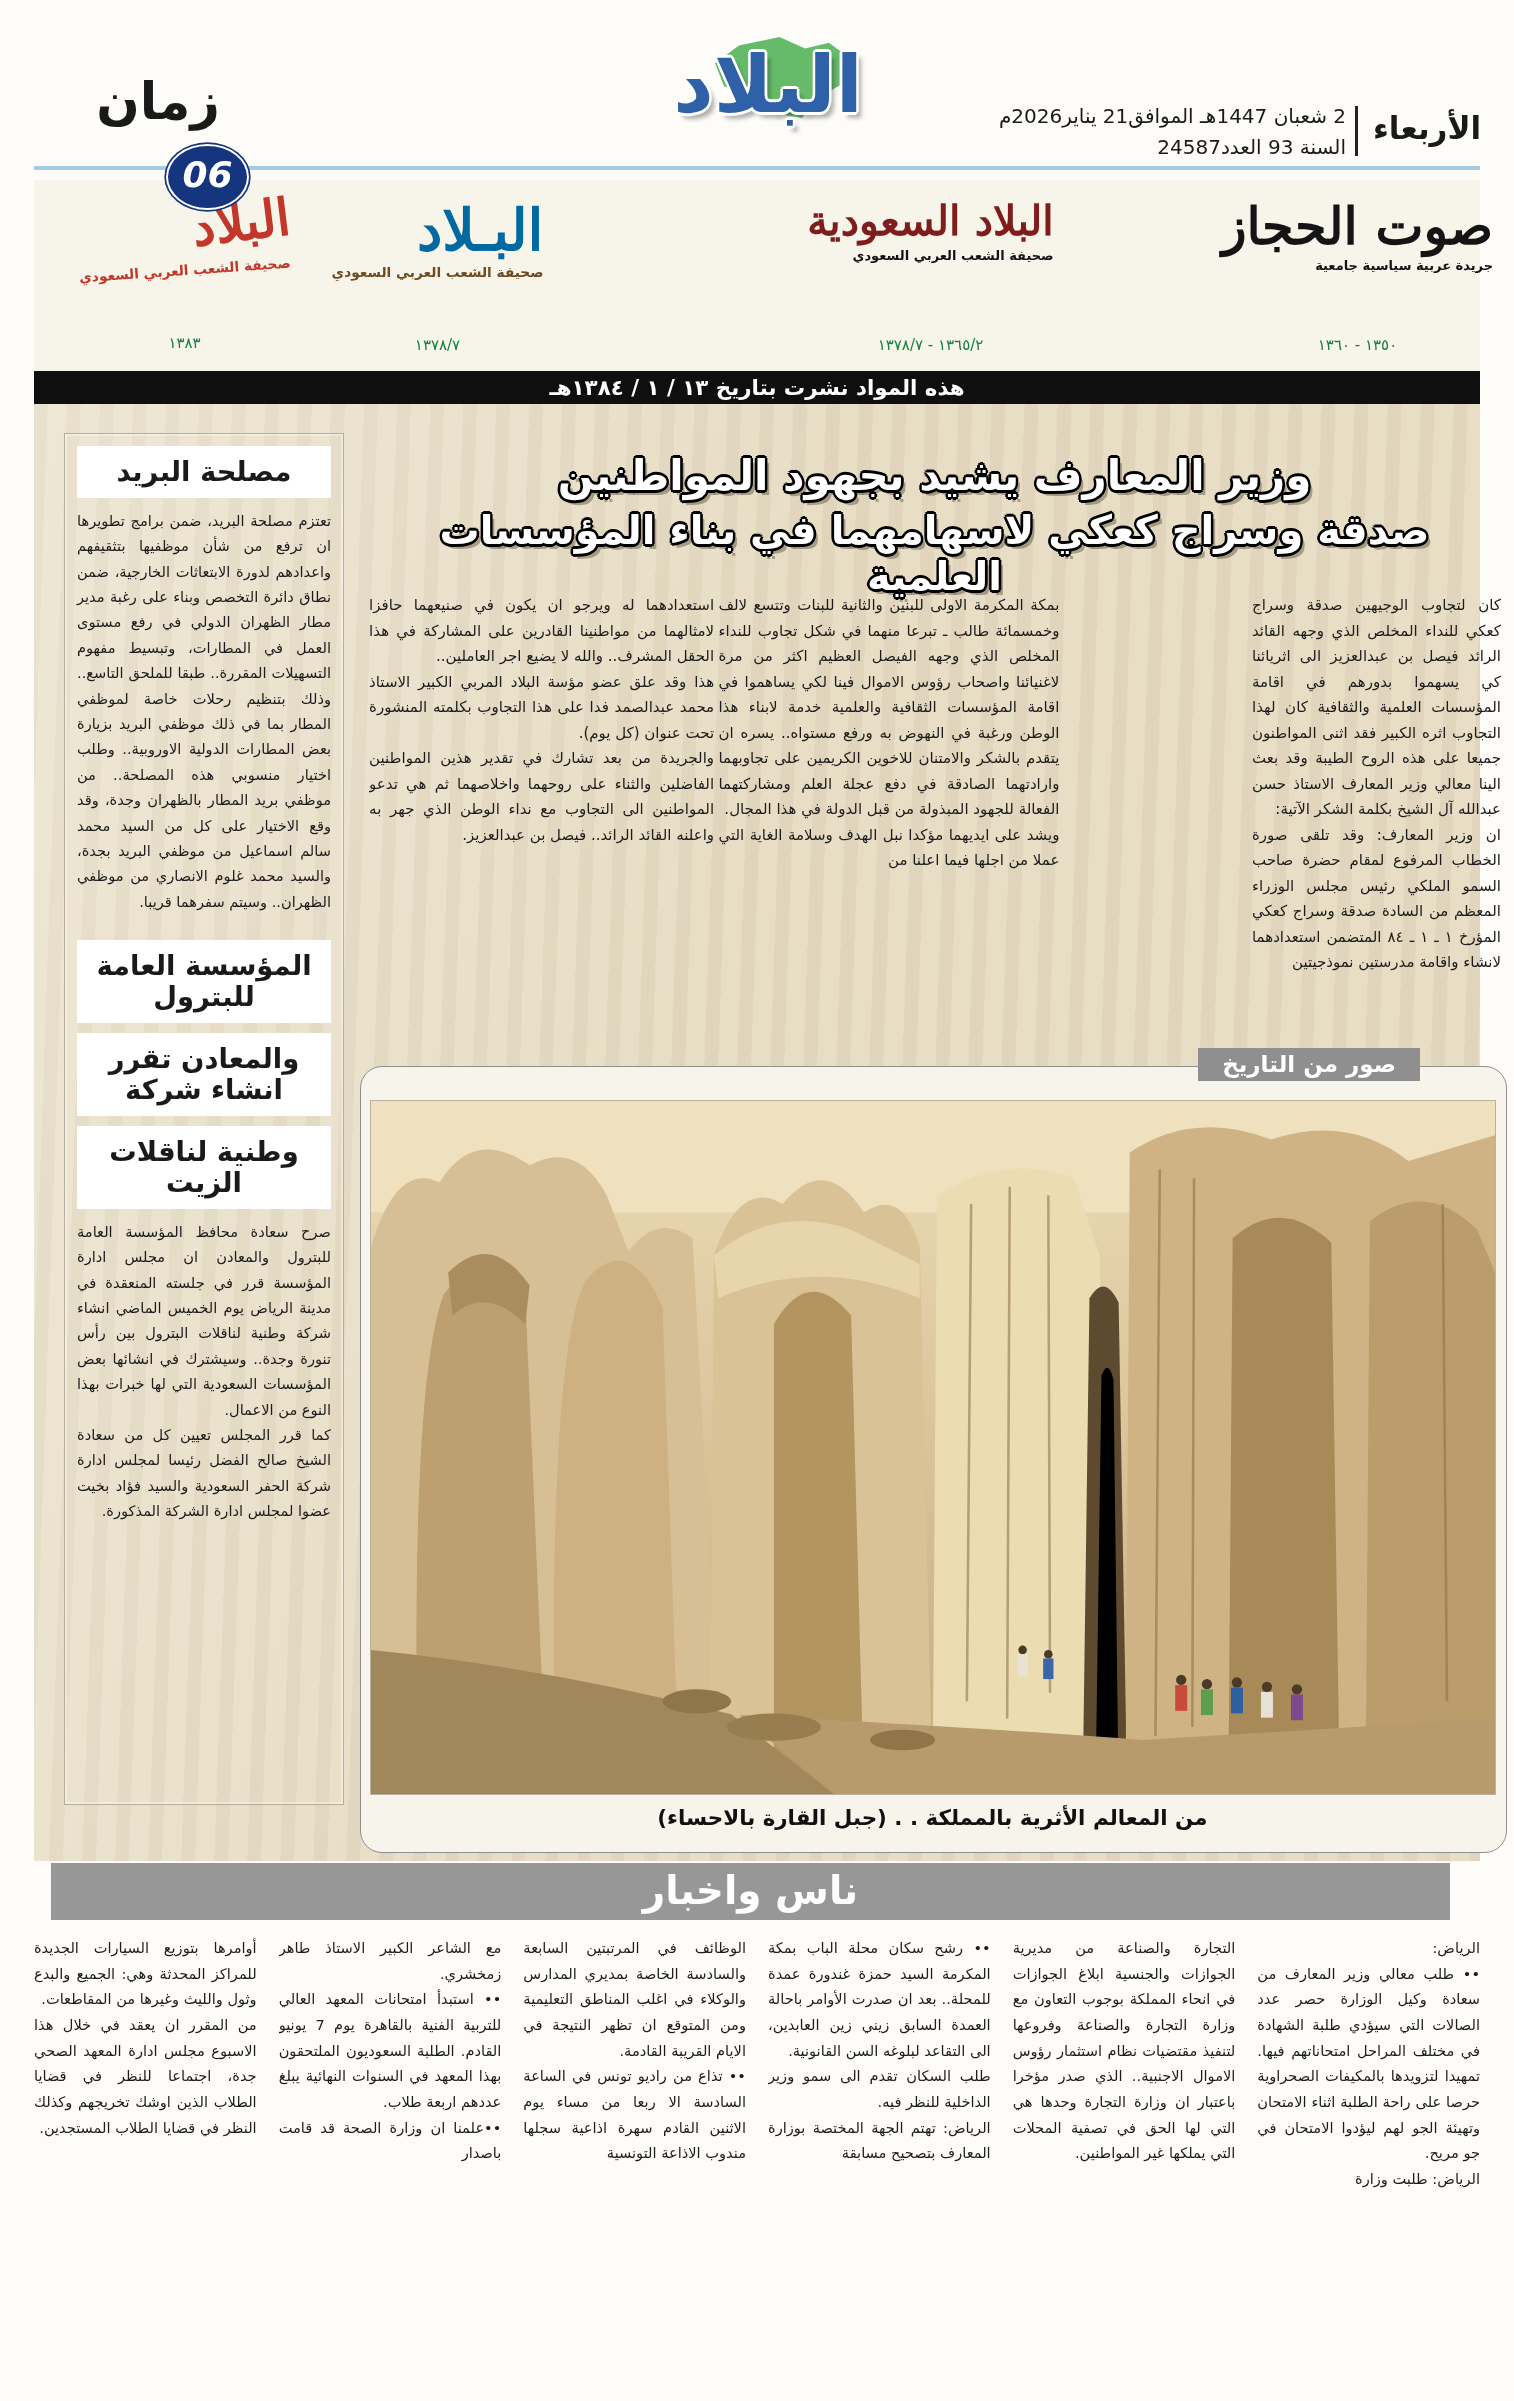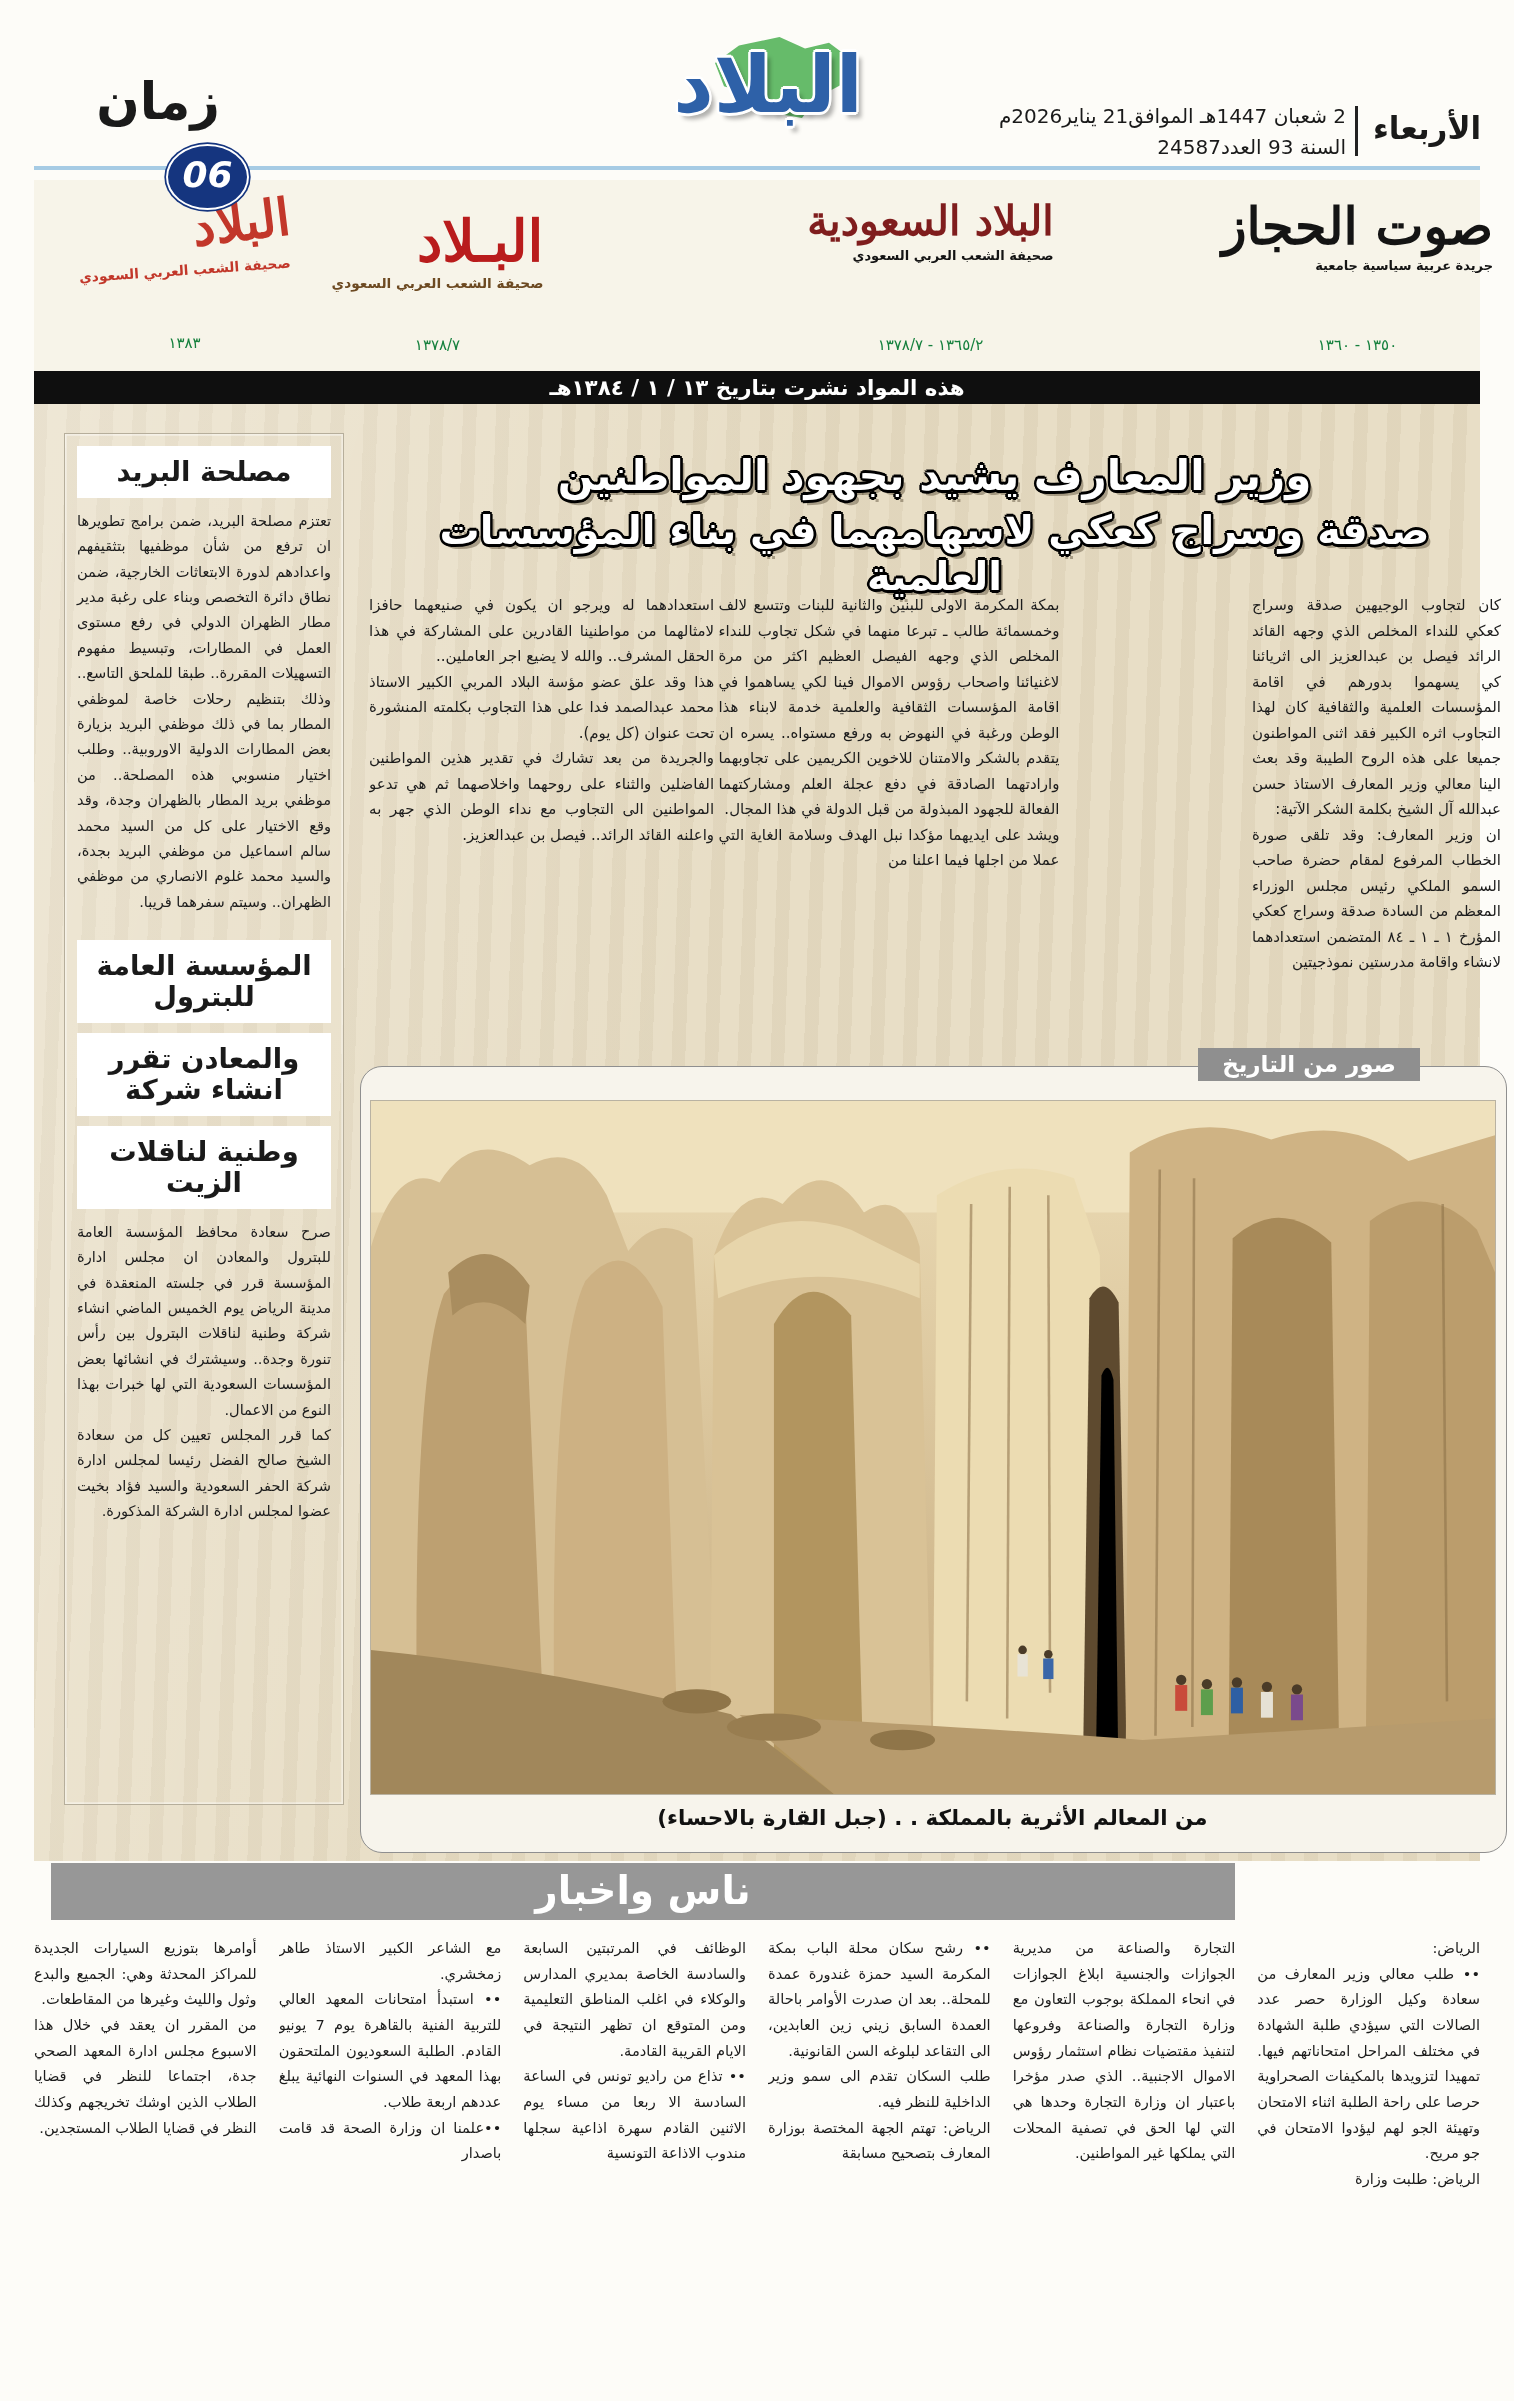--- a/index.html
+++ b/index.html
@@ -27,21 +27,21 @@
   .strip{left:34px;top:180px;width:1446px;height:191px;background:#f7f4e9;}
   .mast{position:absolute;display:flex;flex-direction:column;align-items:center;
      justify-content:space-between;direction:rtl;}
   .mast .mt{font-family:"DejaVu Serif",serif;font-weight:800;line-height:1;}
   .mast .ms{font-weight:700;margin-top:6.9px;}
   .mast .md{font-size:15px;font-weight:400;color:#15803d;}
   .m1{left:39px;top:24px;width:223px;height:148px;}
   .m1 .mt{font-size:51px;color:#c2372a;transform:rotate(-7deg);}
   .m1 .ms{font-size:13.7px;color:#c2372a;transform:rotate(-4deg);}
   .m2{left:279px;top:20.6px;width:249px;height:153px;}
-  .m2 .mt{font-size:57px;color:#b91c1c;margin-top:11px;}
+  .m2 .mt{font-size:57px;color:#0369a1;}
   .m2 .ms{font-size:13.7px;color:#6d4a22;}
   .m3{left:742px;top:20.6px;width:309px;height:153px;}
   .m3 .mt{font-size:41px;color:#7f1d1d;}
   .m3 .ms{font-size:13px;color:#141414;}
   .m4{left:1152px;top:20.6px;width:343px;height:153px;gap:44px;}
   .m4 .mt{font-size:51px;color:#141414;}
   .m4 .ms{font-size:13px;color:#141414;}
   
   .notice{left:34px;top:371px;width:1446px;height:33px;background:#0f0f0f;color:#fff;
      direction:rtl;text-align:center;font-size:21.4px;font-weight:700;line-height:33px;}
@@ -74,21 +74,21 @@
   
   .photo-box{left:360px;top:1066px;width:1145px;height:785px;border:1.7px solid #8f8f8f;
      border-radius:22px;background:#f7f4ec;}
   .photo-label{position:absolute;top:-19px;right:86px;background:#8f8f8f;color:#fff;
      direction:rtl;font-size:23px;font-weight:700;padding:3.4px 24px;z-index:2;}
   .photo{position:absolute;left:9.4px;top:33px;width:1124px;height:693px;border:0.9px solid #b9b2a2;}
   .photo svg{display:block;width:100%;height:100%;}
   .caption{position:absolute;left:9.4px;top:738px;width:1124px;text-align:center;direction:rtl;
      font-size:21.4px;font-weight:700;color:#111;}
   
-  .news-bar{left:51px;top:1863px;width:1184px;height:57px;background:#979797;color:#fff;
+  .news-bar{left:51px;top:1863px;width:1399px;height:57px;background:#979797;color:#fff;
      direction:rtl;text-align:center;font-size:39px;font-weight:800;line-height:55px;}
   .news-cols{left:34px;top:1935px;width:1446px;height:460px;display:flex;direction:rtl;gap:22px;}
   .ncol{flex:1;overflow:hidden;font-size:14.6px;line-height:1.76;}
 </style>
 </head>
 <body>
 
 <div class="abs section-label">زمان</div>
 <div class="abs blue-line"></div>
 <div class="abs page-badge">06</div>

